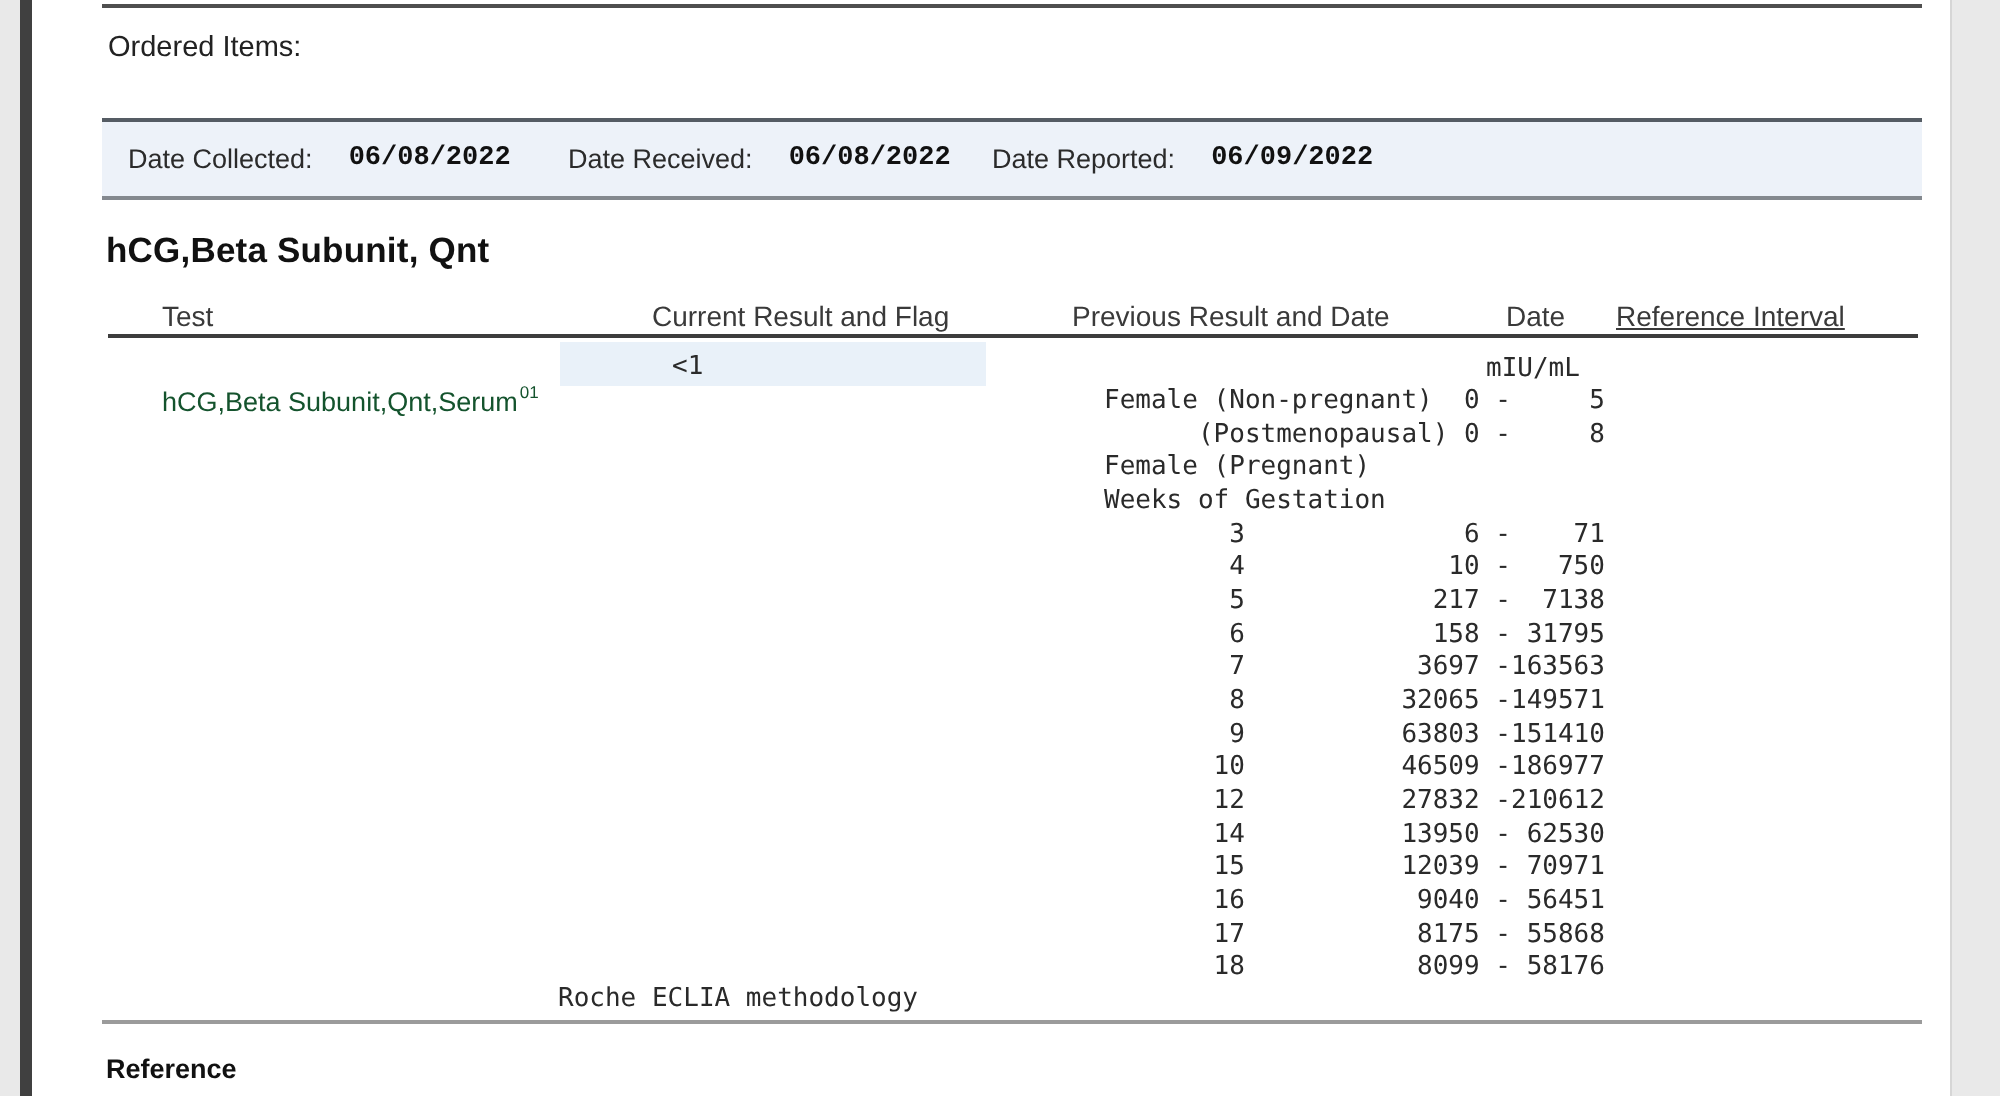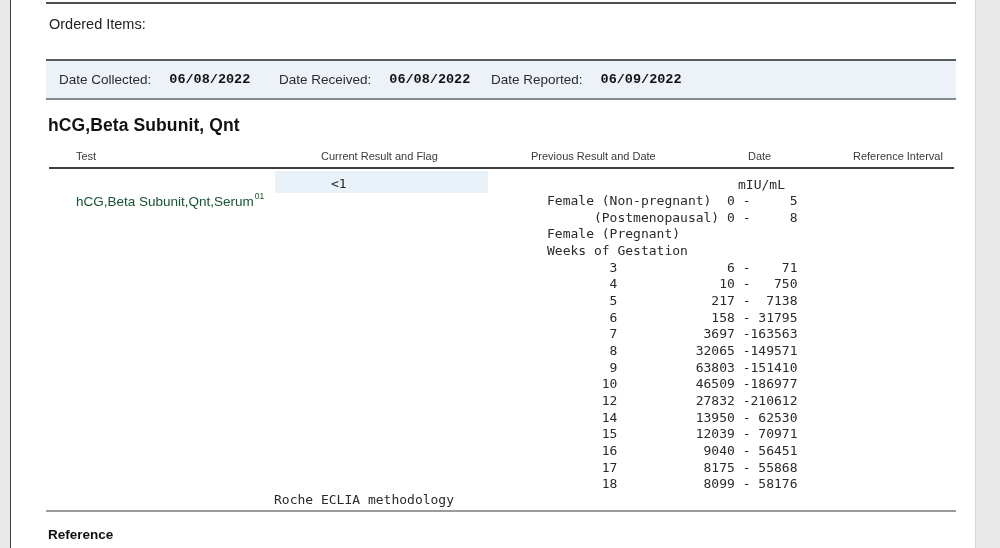--- a/index.html
+++ b/index.html
@@ -9,21 +9,21 @@
     font-family: "Liberation Sans", sans-serif;
     color: #2e2e2e;
     position: relative;
     overflow: hidden;
   }
   .page {
     position: absolute;
     left: 10px; top: 0;
     width: 966px; height: 548px;
     background: #ffffff;
-    border-left: 1px solid #404040;
+    border-left: 6px solid #404040;
     border-right: 1px solid #d6d6d6;
   }
   .abs { position: absolute; }
 
   .hr-top    { left: 35px; top: 2px;   width: 910px; height: 2px; background: #4f4f4f; }
   .hr-under  { left: 38px; top: 167px; width: 905px; height: 2px; background: #3d3d3d; }
   .hr-bottom { left: 35px; top: 510px; width: 910px; height: 2px; background: #9b9b9b; }
 
   .ordered-items {
     left: 38px; top: 16px;
@@ -50,27 +50,27 @@
   .f2 { left: 445px; }
   .f3 { left: 771px; }
 
   .section-title {
     left: 37px; top: 115px;
     font-size: 17.5px; font-weight: 700; color: #111;
     letter-spacing: 0.1px;
   }
 
   .col-header {
-    top: 150px; font-size: 11px; color: #3a3a3a; white-space: nowrap;
+    top: 150px; font-size: 14px; color: #3a3a3a; white-space: nowrap;
   }
   .h0 { left: 65px; }
   .h1 { left: 310px; }
   .h2 { left: 520px; }
   .h3 { left: 737px; }
-  .h4 { left: 842px; }
+  .h4 { left: 792px; text-decoration: underline; }
 
   .result-highlight {
     left: 264px; top: 171px;
     width: 213px; height: 22px;
     background: #e9f1f9;
   }
   .test-name {
     left: 65px; top: 192px;
     font-size: 13.5px; color: #14532d; white-space: nowrap;
   }

